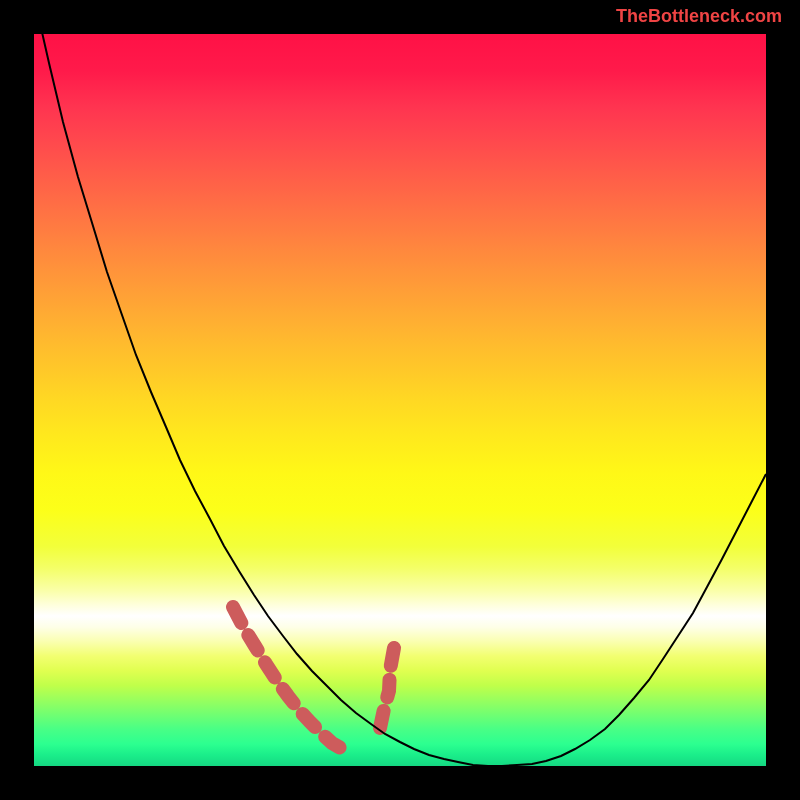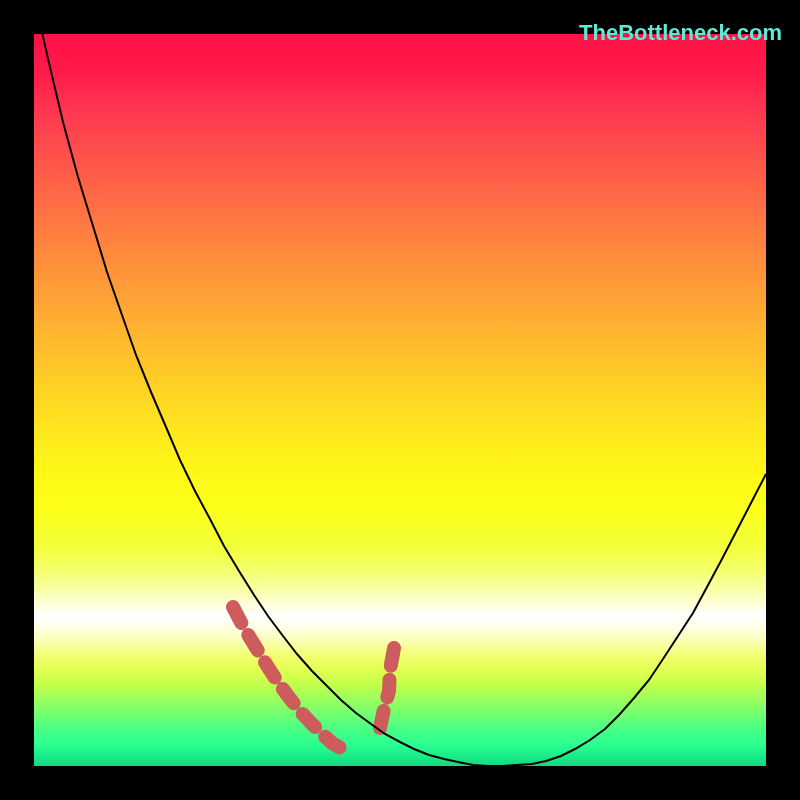--- a/index.html
+++ b/index.html
@@ -9,26 +9,26 @@
     }
     body {
       width: 800px;
       height: 800px;
       background: #000;
       position: relative;
       overflow: hidden;
     }
     .watermark {
       position: absolute;
-      top: 20px;
+      top: 6px;
       right: 18px;
       font-family: Arial, sans-serif;
-      font-size: 22px;
+      font-size: 18px;
       font-weight: bold;
-      color: #5eead4;
+      color: #ef4444;
       z-index: 10;
     }
     .plot-area {
       position: absolute;
       left: 34px;
       top: 34px;
       width: 732px;
       height: 732px;
       background: linear-gradient(to bottom,
         #ff1146 0%,

